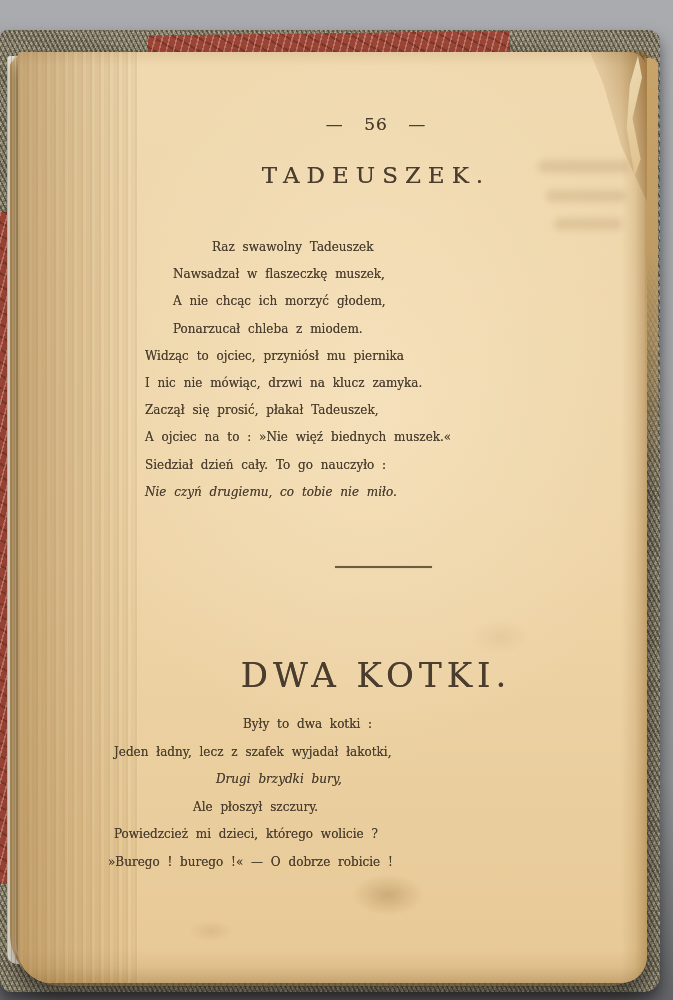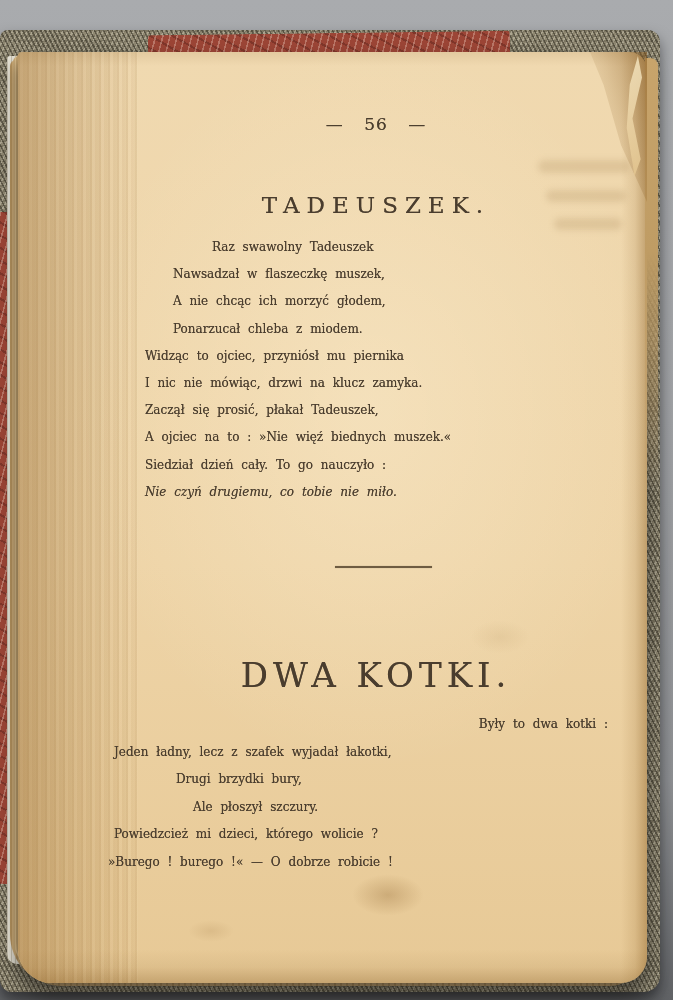--- a/index.html
+++ b/index.html
@@ -81,32 +81,32 @@
            background:radial-gradient(ellipse at center, rgba(140,98,45,.30), rgba(140,98,45,0) 70%);}
   .stain-b{left:188px;top:920px;width:46px;height:22px;
            background:radial-gradient(ellipse at center, rgba(140,98,45,.14), rgba(140,98,45,0) 70%);}
   .stain-c{left:470px;top:620px;width:60px;height:34px;
            background:radial-gradient(ellipse at center, rgba(150,110,55,.10), rgba(150,110,55,0) 70%);}
 
   
   .ink{color:#4a3d2e;text-shadow:0 0 .5px rgba(74,61,46,.75);}
   .center-col{position:absolute;left:86px;top:52px;width:580px;text-align:center;}
   .folio{position:absolute;left:0;top:62px;width:100%;font-size:17px;word-spacing:14px;letter-spacing:1px;}
-  .title1{position:absolute;left:0;top:140px;width:100%;font-size:23px;font-weight:normal;
+  .title1{position:absolute;left:0;top:110px;width:100%;font-size:23px;font-weight:normal;
           letter-spacing:7px;margin:0;}
   .title2{position:absolute;left:0;top:603px;width:100%;font-size:34px;font-weight:normal;
           letter-spacing:5px;margin:0;}
   .poem{position:absolute;font-size:12px;word-spacing:4px;}
   .poem .line{white-space:nowrap;}
   #poem1{left:145px;top:234px;width:470px;line-height:27.2px;}
   #poem2{left:108px;top:711px;width:500px;line-height:27.6px;}
   .ind-a{margin-left:67px;}
   .ind-b{margin-left:28px;}
   .it{font-style:italic;}
-  .m135{margin-left:135px;text-align:right;} .m15{margin-left:6px;} .m128{margin-left:68px;}
+  .m135{margin-left:135px;} .m15{margin-left:6px;} .m128{margin-left:108px;font-style:italic;}
   .m121{margin-left:85px;} .m0{margin-left:0;}
   .divider{position:absolute;left:335px;top:566px;width:97px;height:2px;background:#6e5c42;
            box-shadow:0 0 1px rgba(110,92,66,.6);}
 </style>
 </head>
 <body>
 
 <div id="stage">
 
   <div class="cover"></div>

